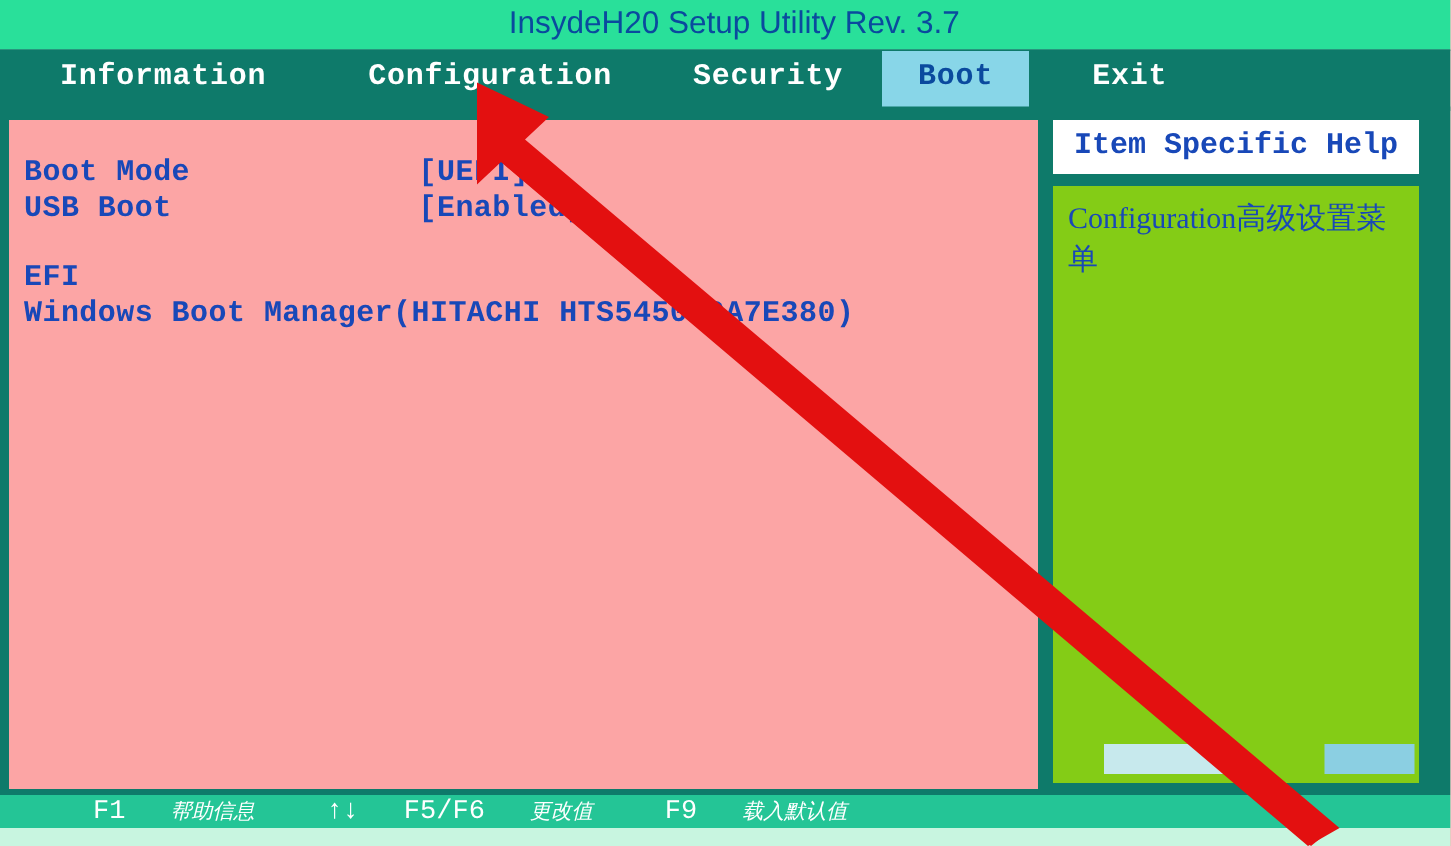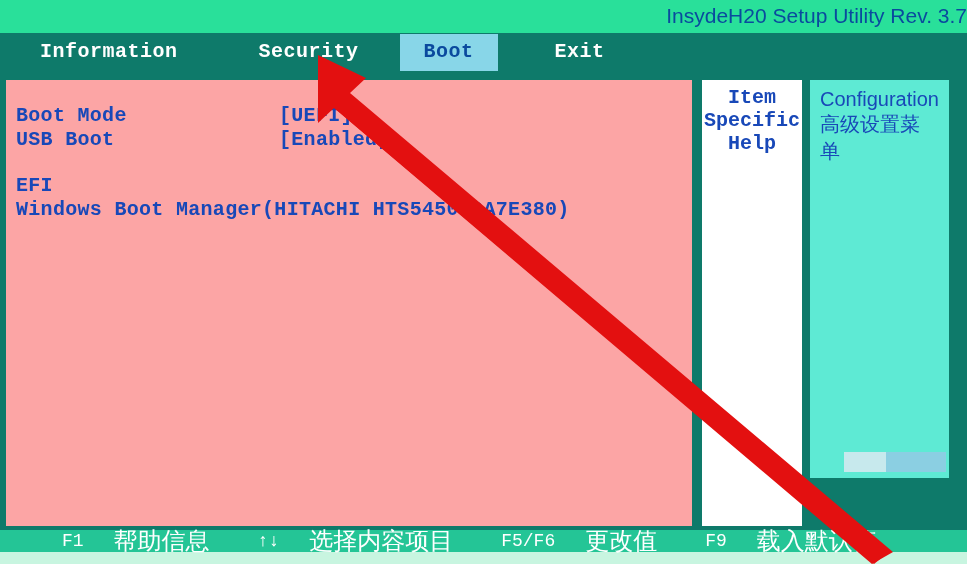--- a/index.html
+++ b/index.html
@@ -13,30 +13,29 @@
       background: #c8f5e0;
       font-family: "Courier New", monospace;
       overflow: hidden;
       position: relative;
     }
     .titlebar {
       background: #29e09a;
       color: #0a4a9e;
       font-family: Arial, sans-serif;
       font-size: 21px;
-      text-align: right;
+      text-align: center;
       padding: 4px 0 5px 12px;
       font-weight: normal;
     }
     .menubar {
       background: #0e7a6a;
       display: flex;
       border-top: 1px solid #0e7a6a;
       border-bottom: 3px solid #0e7a6a;
-      gap: 15px;
     }
     .menuitem {
       color: #ffffff;
       font-family: "Courier New", monospace;
       font-size: 20px;
       font-weight: bold;
       padding: 6px 24px 8px 24px;
       letter-spacing: 0.5px;
       cursor: pointer;
     }
@@ -78,38 +77,39 @@
     .setting-value::after { content: "]"; }
     .efi-label {
       margin-top: 22px;
       line-height: 24px;
     }
     .efi-entry {
       line-height: 24px;
     }
     .help-col {
       display: flex;
+      flex-direction: column;
       gap: 4px;
       width: 248px;
     }
     .help-header {
       background: #ffffff;
       border: 2px solid #0e7a6a;
       color: #1848b8;
       font-family: "Courier New", monospace;
       font-size: 20px;
       font-weight: bold;
       text-align: center;
       padding: 6px 2px 7px 2px;
     }
     .help-body {
-      background: #5eead4;
+      background: #84cc16;
       border: 2px solid #0e7a6a;
       color: #1848b8;
-      font-family: Liberation Sans, sans-serif;
+      font-family: Liberation Serif, serif;
       font-size: 20px;
       font-weight: normal;
       padding: 8px 10px;
       height: 402px;
       position: relative;
     }
     .help-smudge {
       position: absolute;
       bottom: 6px;
       height: 20px;
@@ -133,39 +133,41 @@
     }
     .fkey {
       font-family: "Courier New", monospace;
       font-weight: normal;
       font-size: 18px;
       color: #ffffff;
       margin-right: 30px;
     }
     .flabel {
       color: #ffffff;
-      font-size: 24px;
+      font-size: 14px;
       margin-right: 48px;
+      font-style: italic;
     }
     .arrow-svg {
       position: absolute;
       top: 0;
       left: 0;
       width: 967px;
       height: 564px;
       pointer-events: none;
     }
   </style>
 </head>
 <body>
 
 <div class="titlebar">InsydeH20 Setup Utility Rev. 3.7</div>
 
 <div class="menubar">
   <div class="menuitem" style="padding-left:40px;padding-right:40px;">Information</div>
+  <div class="menuitem" style="padding-left:28px;padding-right:28px;">Configuration</div>
   <div class="menuitem" style="padding-left:26px;padding-right:26px;">Security</div>
   <div class="menuitem active" style="padding-left:24px;padding-right:24px;">Boot</div>
   <div class="menuitem" style="padding-left:42px;padding-right:30px;">Exit</div>
 </div>
 
 <div class="content-row">
   <div class="main-panel">
     <div class="setting-row">
       <span class="setting-label">Boot Mode</span>
       <span class="setting-value">UEFI</span>
@@ -184,21 +186,20 @@
       <div class="help-smudge sm1"></div>
       <div class="help-smudge sm2"></div>
     </div>
   </div>
 </div>
 
 <div class="footer">
   <span class="fkey">F1</span>
   <span class="flabel">帮助信息</span>
   <span class="fkey">↑↓</span>
-  <span class="flabel">选择内容项目</span>
   <span class="fkey">F5/F6</span>
   <span class="flabel">更改值</span>
   <span class="fkey">F9</span>
   <span class="flabel" style="margin-right:16px;">载入默认值</span>
 </div>
 
 <svg class="arrow-svg" viewBox="0 0 967 564">
   <defs>
     <filter id="none"></filter>
   </defs>

